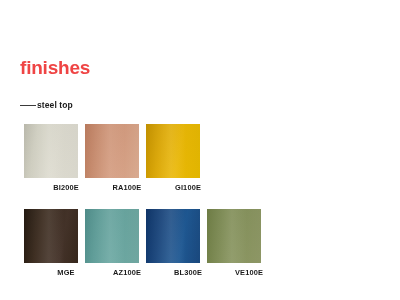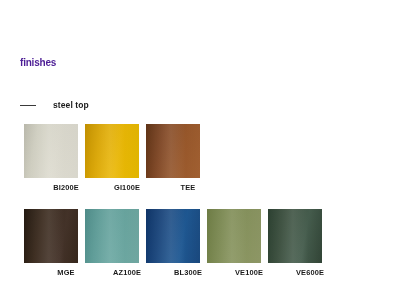--- a/index.html
+++ b/index.html
@@ -19,35 +19,35 @@
   .page {
     position: absolute;
     inset: 0;
   }
 
   
   .page-title {
     position: absolute;
     left: 20px;
     top: 58px;
-    font-size: 10px;
+    font-size: 19px;
     font-weight: bold;
     letter-spacing: -0.2px;
-    color: #4c1d95;
+    color: #ef4444;
     line-height: 1;
   }
 
   
   .legend {
     position: absolute;
     left: 20px;
     top: 99px;
     display: flex;
     align-items: center;
-    gap: 17px;
+    gap: 1px;
     height: 12px;
   }
   .legend-rule {
     width: 16px;
     height: 0;
     border-top: 1.4px solid #3a3a3a;
   }
   .legend-label {
     font-size: 8.5px;
     font-weight: bold;
@@ -118,45 +118,41 @@
     <span class="legend-label">steel top</span>
   </div>
 
   <div class="swatch-grid">
       <div class="swatch-row">
         <div class="swatch-cell">
           <div class="swatch-chip" style="background: linear-gradient(100deg, rgb(185, 184, 171) 0%, rgb(205, 204, 190) 22%, rgb(222, 220, 208) 58%, rgb(233, 231, 220) 100%);"></div>
           <div class="swatch-label">BI200E</div>
         </div>
         <div class="swatch-cell">
+          <div class="swatch-chip" style="background: linear-gradient(100deg, rgb(184, 122, 93) 0%, rgb(198, 138, 108) 26%, rgb(215, 158, 129) 62%, rgb(233, 183, 155) 100%);"></div>
+          <div class="swatch-label">RA100E</div>
+        </div>
+        <div class="swatch-cell">
           <div class="swatch-chip" style="background: linear-gradient(100deg, rgb(192, 143, 0) 0%, rgb(217, 164, 0) 28%, rgb(237, 186, 6) 60%, rgb(242, 195, 0) 100%);"></div>
           <div class="swatch-label">GI100E</div>
-        </div>
-        <div class="swatch-cell">
-          <div class="swatch-chip" style="background: linear-gradient(100deg, rgb(94, 51, 23) 0%, rgb(125, 67, 32) 30%, rgb(156, 90, 44) 66%, rgb(173, 103, 53) 100%);"></div>
-          <div class="swatch-label">TEE</div>
         </div>
       </div>
       <div class="swatch-row">
         <div class="swatch-cell">
           <div class="swatch-chip" style="background: linear-gradient(100deg, rgb(36, 26, 18) 0%, rgb(54, 38, 25) 30%, rgb(70, 52, 42) 70%, rgb(58, 42, 30) 100%);"></div>
           <div class="swatch-label">MGE</div>
         </div>
         <div class="swatch-cell">
           <div class="swatch-chip" style="background: linear-gradient(100deg, rgb(78, 139, 136) 0%, rgb(91, 154, 149) 26%, rgb(106, 168, 162) 60%, rgb(120, 179, 172) 100%);"></div>
           <div class="swatch-label">AZ100E</div>
         </div>
         <div class="swatch-cell">
           <div class="swatch-chip" style="background: linear-gradient(100deg, rgb(15, 52, 103) 0%, rgb(22, 66, 121) 28%, rgb(31, 90, 150) 66%, rgb(28, 77, 134) 100%);"></div>
           <div class="swatch-label">BL300E</div>
         </div>
         <div class="swatch-cell">
           <div class="swatch-chip" style="background: linear-gradient(100deg, rgb(109, 124, 69) 0%, rgb(121, 135, 79) 28%, rgb(138, 150, 96) 64%, rgb(152, 162, 109) 100%);"></div>
           <div class="swatch-label">VE100E</div>
         </div>
-        <div class="swatch-cell">
-          <div class="swatch-chip" style="background: linear-gradient(100deg, rgb(44, 64, 49) 0%, rgb(55, 75, 58) 28%, rgb(72, 96, 80) 66%, rgb(53, 73, 58) 100%);"></div>
-          <div class="swatch-label">VE600E</div>
-        </div>
       </div>
     </div>
 
 </div>
 
 </body></html>

